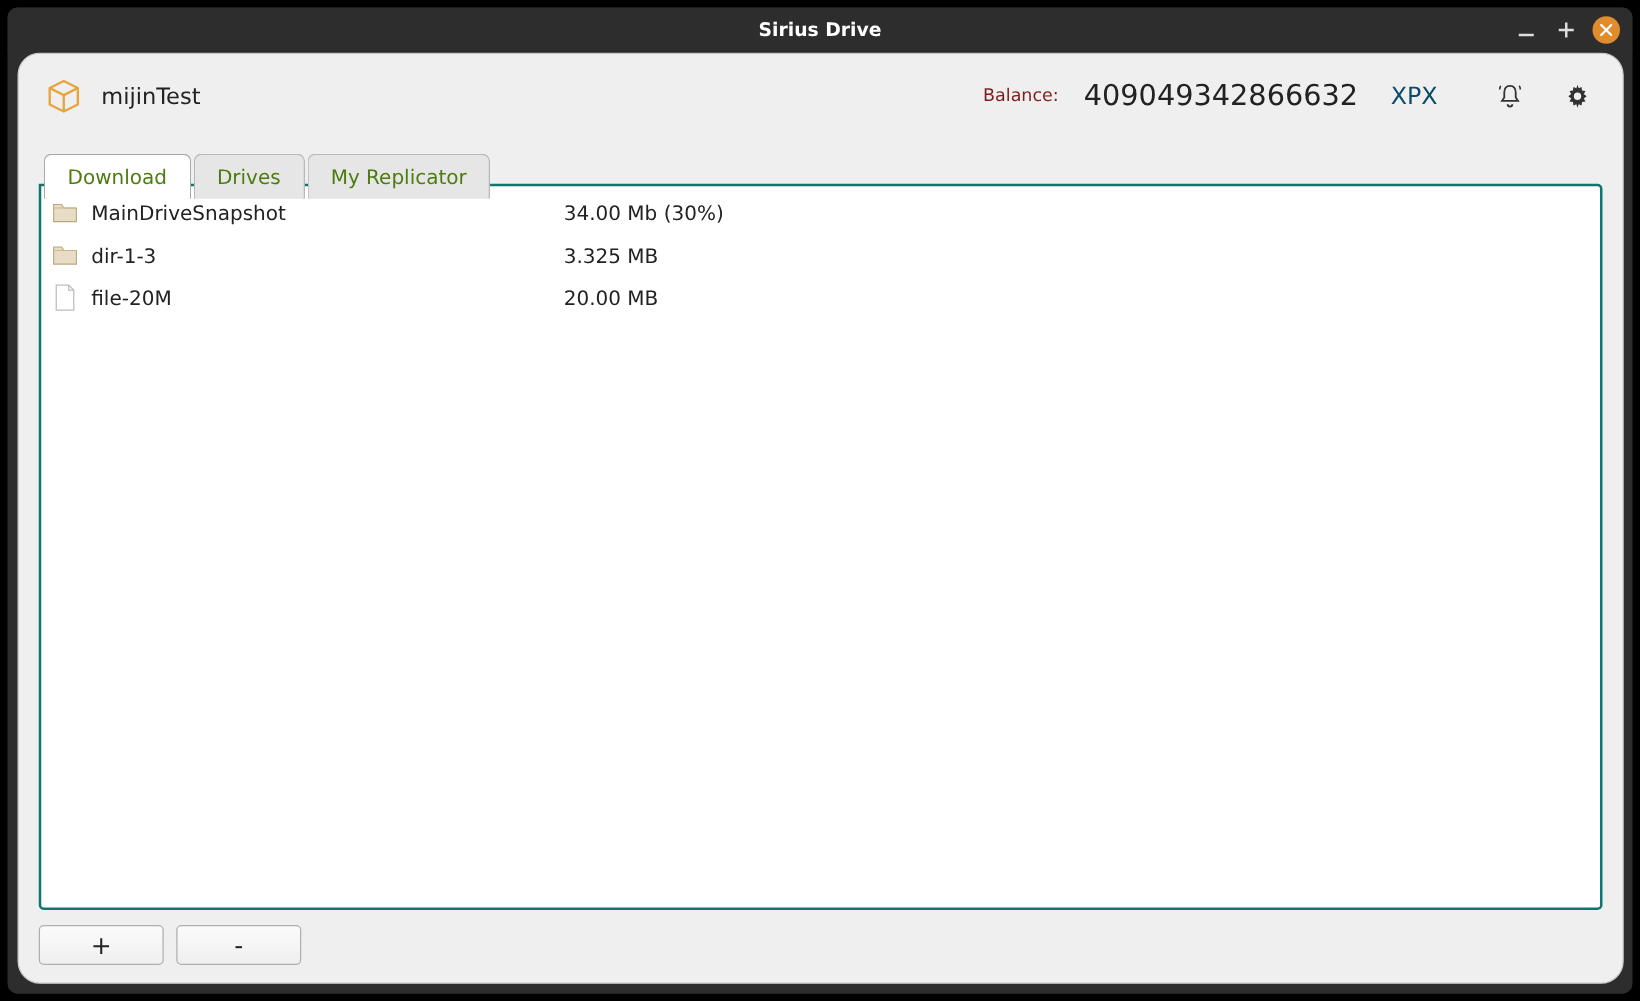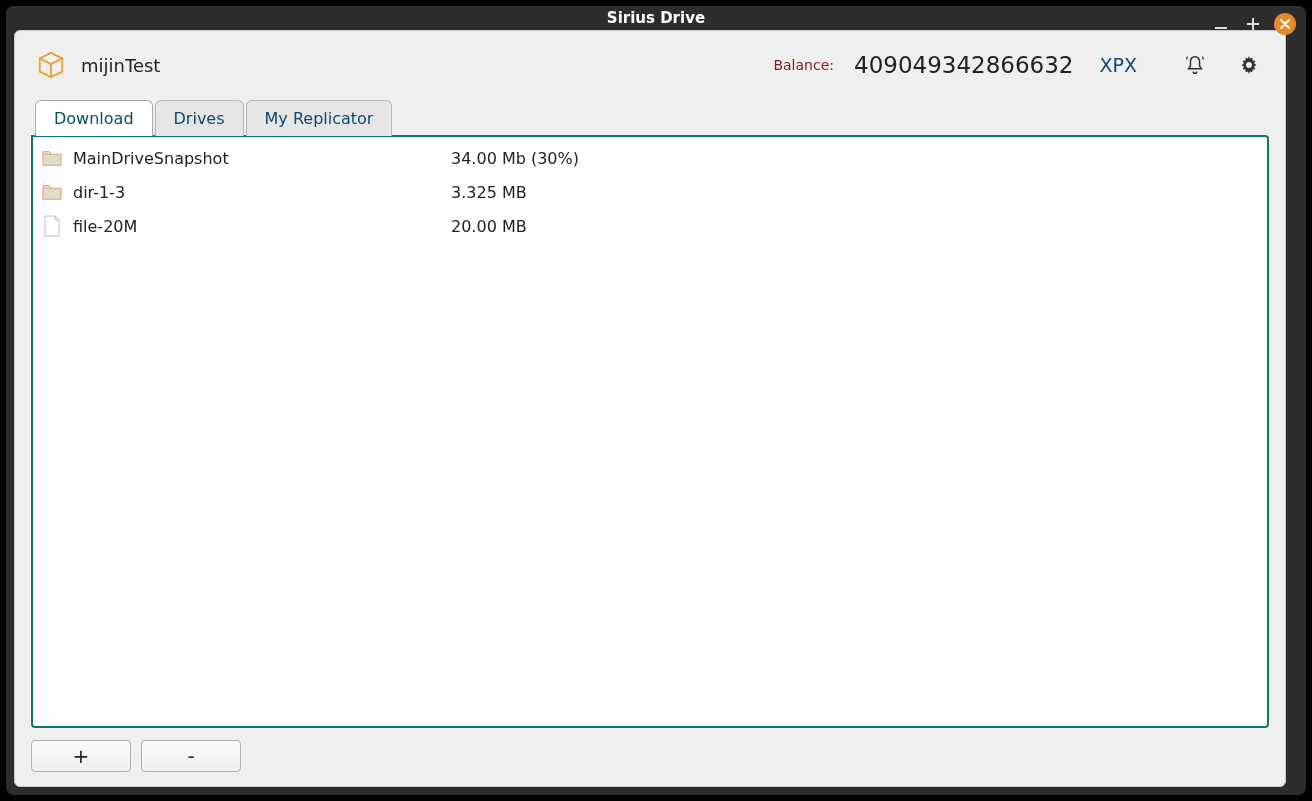--- a/index.html
+++ b/index.html
@@ -4,57 +4,57 @@
 <style>
   * { box-sizing: border-box; margin: 0; padding: 0; }
   html, body { width: 1312px; height: 801px; overflow: hidden; font-family: "DejaVu Sans", "Liberation Sans", Arial, sans-serif; }
   body { background: #000; }
   .frame {
     position: absolute; left: 6px; top: 6px; right: 6px; bottom: 6px;
     background: #2d2d2d; border-radius: 8px; overflow: hidden;
     display: flex; flex-direction: column;
   }
   .titlebar {
-    height: 24px; background: #2d2d2d; display: flex; align-items: center;
+    height: 36px; background: #2d2d2d; display: flex; align-items: center;
     justify-content: center; position: relative;
   }
   .titlebar .title { color: #fff; font-weight: 700; font-size: 15px; }
   .win-controls {
     position: absolute; right: 10px; top: 0; height: 36px;
     display: flex; align-items: center; gap: 10px;
   }
   .win-btn {
     width: 22px; height: 22px; display: flex; align-items: center; justify-content: center;
     color: #ddd; font-size: 18px; line-height: 1; cursor: pointer;
     border-radius: 50%;
   }
   .win-btn.close { background: #e08b2c; color: #fff; font-size: 13px; }
   .client {
-    flex: 1; background: #efefef; border-radius: 6px; margin: 0 20px 8px 8px;
+    flex: 1; background: #efefef; border-radius: 18px; margin: 0 7px 8px 8px;
     display: flex; flex-direction: column; padding: 16px 16px 14px 16px;
     border: 1px solid #c9c9c9;
   }
   .header-row {
     display: flex; align-items: center; gap: 14px; padding: 2px 6px 12px 4px;
   }
   .app-icon { width: 32px; height: 32px; display:flex; align-items:center; justify-content:center; }
   .app-name { font-size: 18px; color: #222; font-weight: 500; }
   .spacer { flex: 1; }
   .balance-label { font-size: 14px; color: #7f1d1d; }
   .balance-value { font-size: 23px; color: #222; margin-left: 6px; }
   .balance-unit { font-size: 19px; color: #0c4a6e; margin-left: 12px; margin-right: 18px; }
   .icon-btn { width: 28px; height: 28px; display:flex; align-items:center; justify-content:center; cursor:pointer; margin-left: 12px; }
 
   .tabs-wrap { position: relative; margin-top: 6px; }
   .tabbar { display: flex; gap: 0; margin-left: 4px; position: relative; z-index: 2; }
   .tab {
-    padding: 8px 18px 8px 18px; font-size: 16px; color: #0c4a6e;
+    padding: 8px 18px 8px 18px; font-size: 16px; color: #4d7c0f;
     background: #e6e6e6; border: 1px solid #b8b8b8;
     border-bottom: none; border-radius: 6px 6px 0 0;
-    margin-right: 2px; cursor: pointer; position: relative; top: 1px;
+    margin-right: 2px; cursor: pointer; position: relative; top: 12px;
   }
   .tab.active { background: #fff; border-color: #a8a8a8; z-index: 3; }
   .tab-panel {
     background: #fff; border: 2px solid #0f766e; border-radius: 0 4px 4px 4px;
     flex: 1; min-height: 0; position: relative; z-index: 1;
     overflow: auto;
   }
   .tab-content { flex: 1; display: flex; flex-direction: column; min-height: 0; }
 
   .file-list { padding: 4px 0; }

